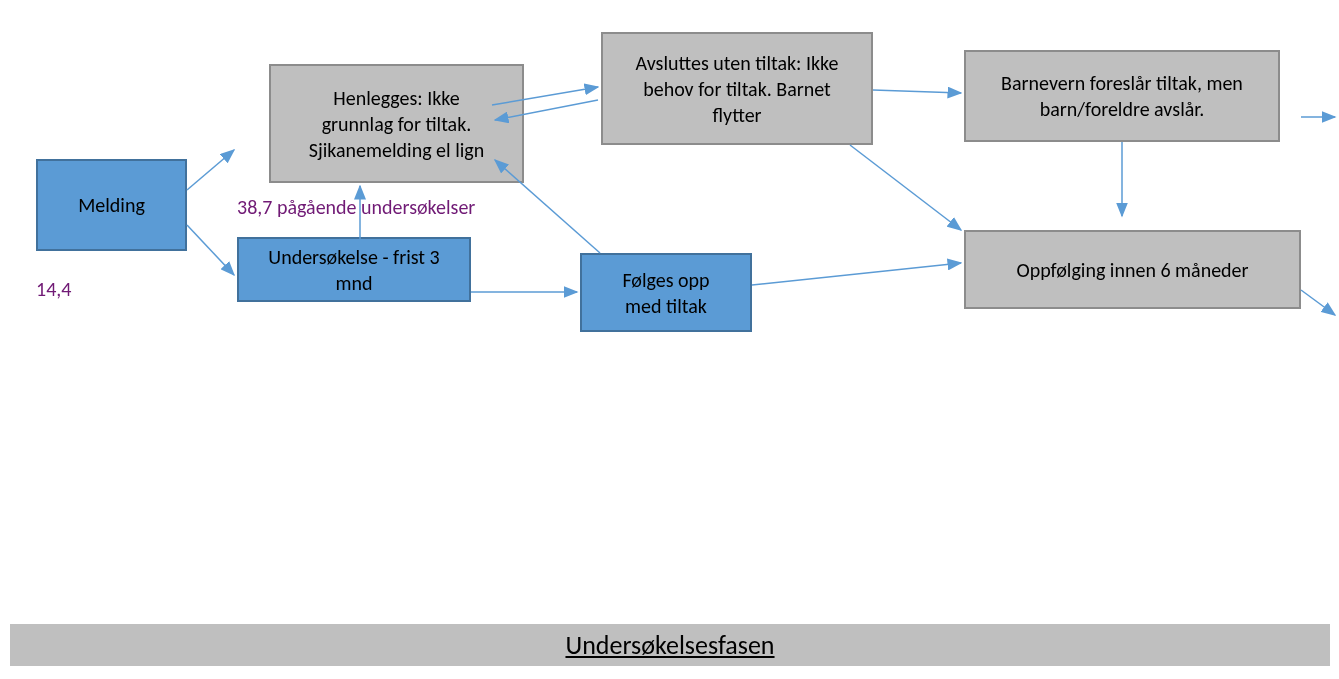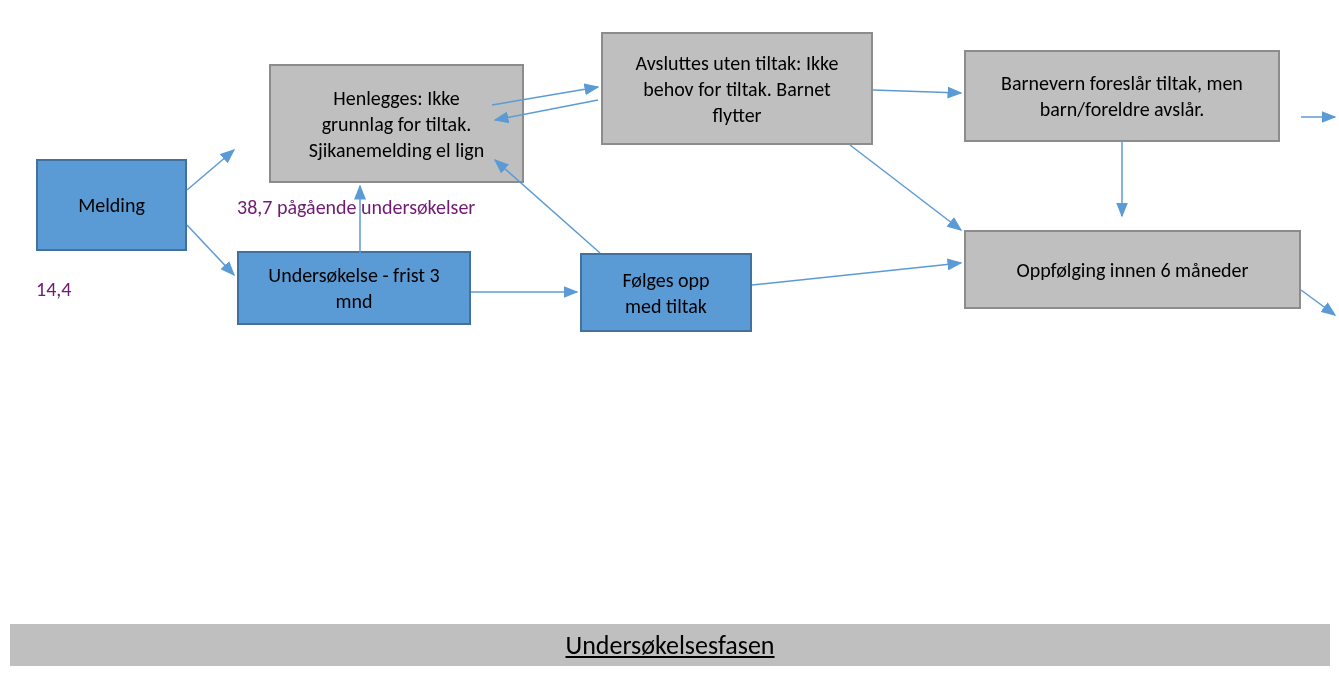--- a/index.html
+++ b/index.html
@@ -64,21 +64,21 @@
 <body>
 
 <div class="box box-blue" style="left:36px; top:159px; width:151px; height:92px;">
   <span>Melding</span>
 </div>
 
 <div class="box box-gray" style="left:237px; top:64px; width:255px; height:119px;margin-left:32px;">
   <span>Henlegges: Ikke grunnlag for tiltak. Sjikanemelding el lign</span>
 </div>
 
-<div class="box box-blue" style="left:237px; top:251px; width:234px; height:74px;">
+<div class="box box-blue" style="left:237px; top:237px; width:234px; height:65px;">
   <span>Undersøkelse - frist 3 mnd</span>
 </div>
 
 <div class="box box-gray" style="left:601px; top:32px; width:272px; height:113px;">
   <span>Avsluttes uten tiltak: Ikke behov for tiltak.  Barnet flytter</span>
 </div>
 
 <div class="box box-blue" style="left:580px; top:253px; width:172px; height:79px;">
   <span>Følges opp med tiltak</span>
 </div>

